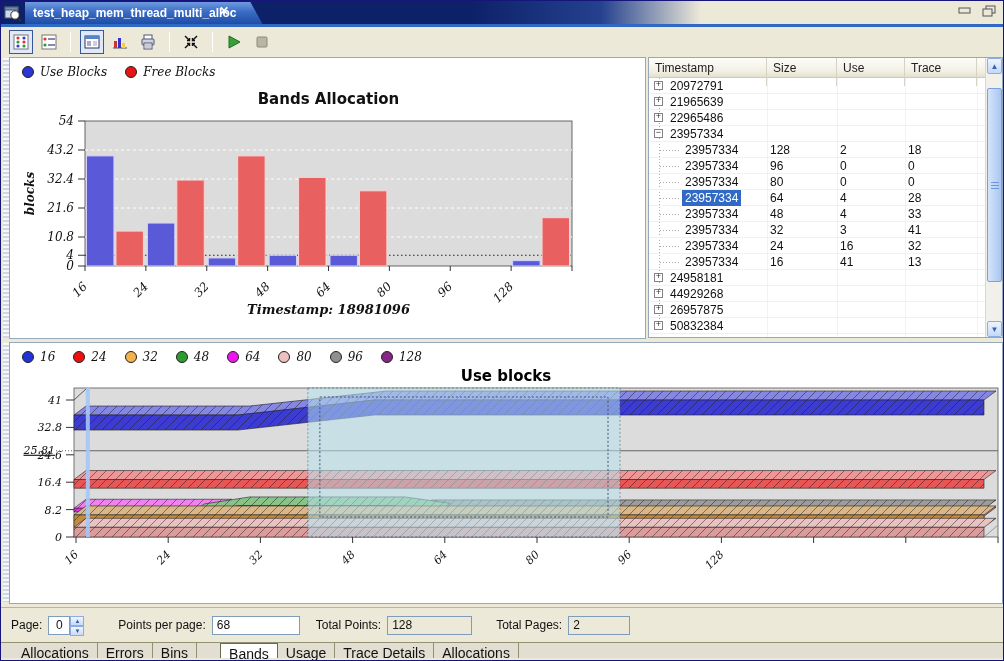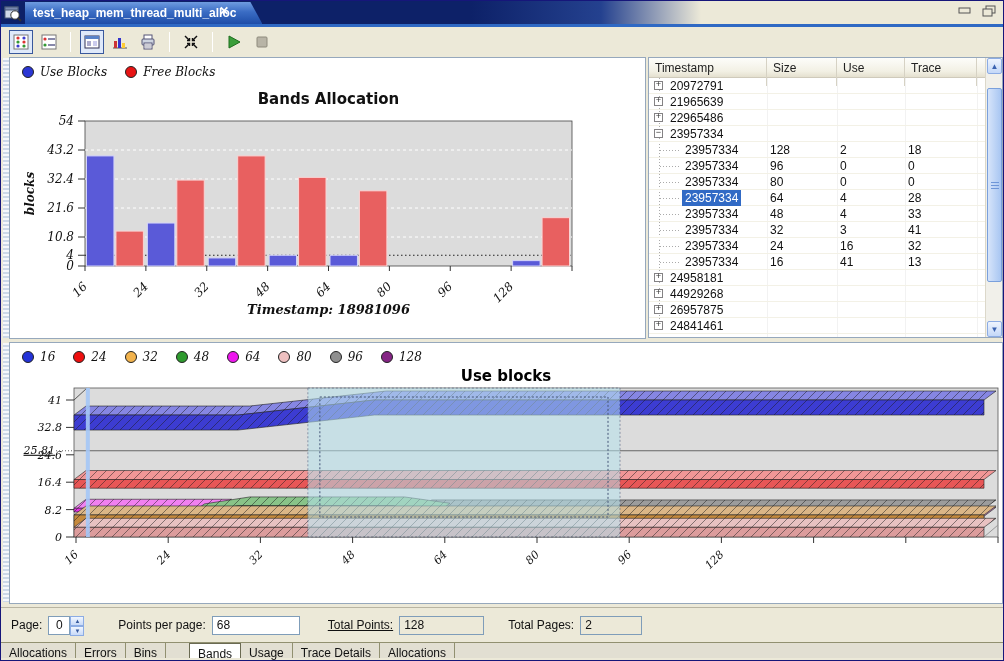--- a/index.html
+++ b/index.html
@@ -63,21 +63,21 @@
     border-top:1px solid #b8b4a2;display:flex;align-items:center;font-size:12px;color:#111;}
   .controls label{margin-right:6px;}
   .field{height:19px;border:1px solid #7f9db9;background:#fff;font-size:12px;
     display:inline-flex;align-items:center;padding:0 4px;}
   .field.ro{background:#ece9d8;}
   .spin{display:inline-flex;flex-direction:column;width:14px;height:19px;margin-right:2px;}
   .spin span{flex:1;border:1px solid #8cace4;background:linear-gradient(180deg,#f0f6ff,#c8daf8);
     font-size:6px;line-height:8px;text-align:center;color:#35589c;}
   
   .bottom-tabs{position:absolute;left:0;top:641px;width:100%;height:16px;background:#e2dfd2;
-    border-top:1px solid #919070;display:flex;font-size:12px;}
+    border-top:1px solid #919070;display:flex;font-size:14px;padding-left:12px;}
   .btab{padding:1px 8px 0 8px;line-height:18px;border-right:1px solid #919070;color:#111;}
   .btab.active{background:#fff;border:1px solid #6a6a52;border-bottom:none;margin-top:0;font-weight:normal;margin-left:23px;}
   svg text{user-select:none;}
 </style>
 </head>
 <body>
 
 <div class="window">
 
   <div class="tabrow">
@@ -338,21 +338,21 @@
         <div class="trow parent">
           <span class="expand-box">+</span>
           <span class="cell ts-p">44929268</span>
         </div>
         <div class="trow parent">
           <span class="expand-box">+</span>
           <span class="cell ts-p">26957875</span>
         </div>
         <div class="trow parent">
           <span class="expand-box">+</span>
-          <span class="cell ts-p">24841461</span>
+          <span class="cell ts-p">50832384</span>
         </div>
       </div>
     <div class="vscroll">
       <div class="sbtn" style="top:0;">▲</div>
       <div class="sthumb" style="top:30px;height:194px;">
           <div class="grip"></div>
         </div>
       <div class="sbtn" style="bottom:0;">▼</div>
     </div>
   </div>
@@ -462,21 +462,21 @@
 
   <div class="controls">
     <label style="margin-left:10px;">Page:</label>
     <span class="field" style="width:22px;justify-content:center;">0</span>
     <span class="spin">
         <span>▲</span>
         <span>▼</span>
       </span>
     <label style="margin-left:32px;">Points per page:</label>
     <span class="field" style="width:88px;">68</span>
-    <label style="margin-left:28px;text-decoration:underline;">Total Points:</label>
+    <label style="margin-left:16px;">Total Points:</label>
     <span class="field ro" style="width:85px;">128</span>
     <label style="margin-left:24px;">Total Pages:</label>
     <span class="field ro" style="width:62px;">2</span>
   </div>
 
   <div class="bottom-tabs" id="bottom-tabs">
       <div class="btab">Allocations</div>
       <div class="btab">Errors</div>
       <div class="btab">Bins</div>
       <div class="btab active">Bands</div>

